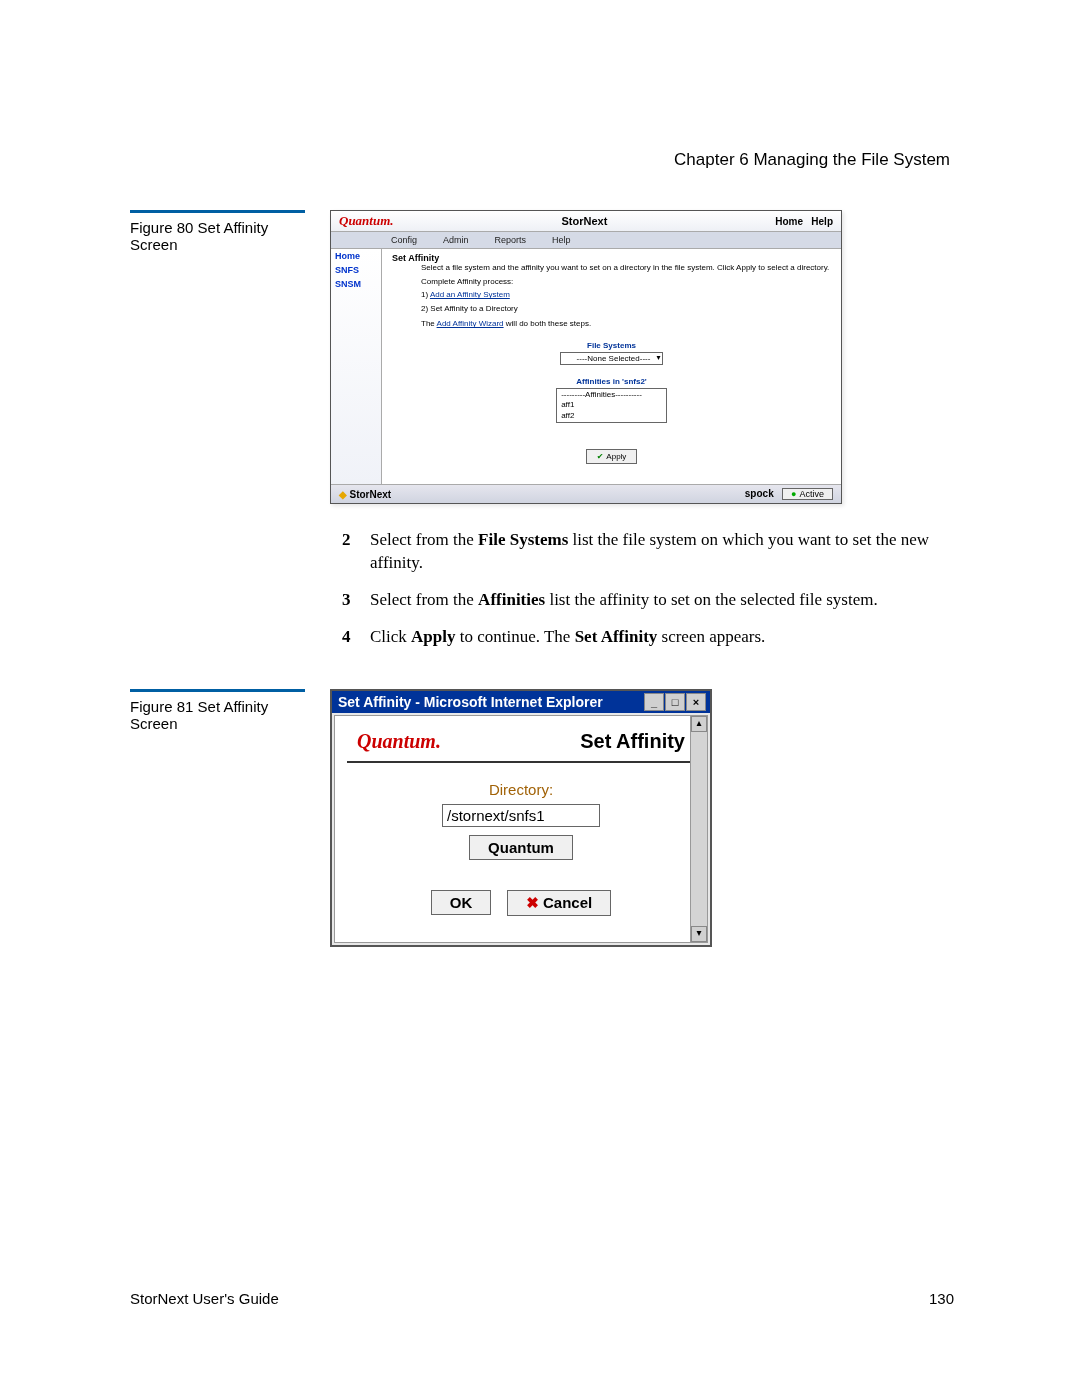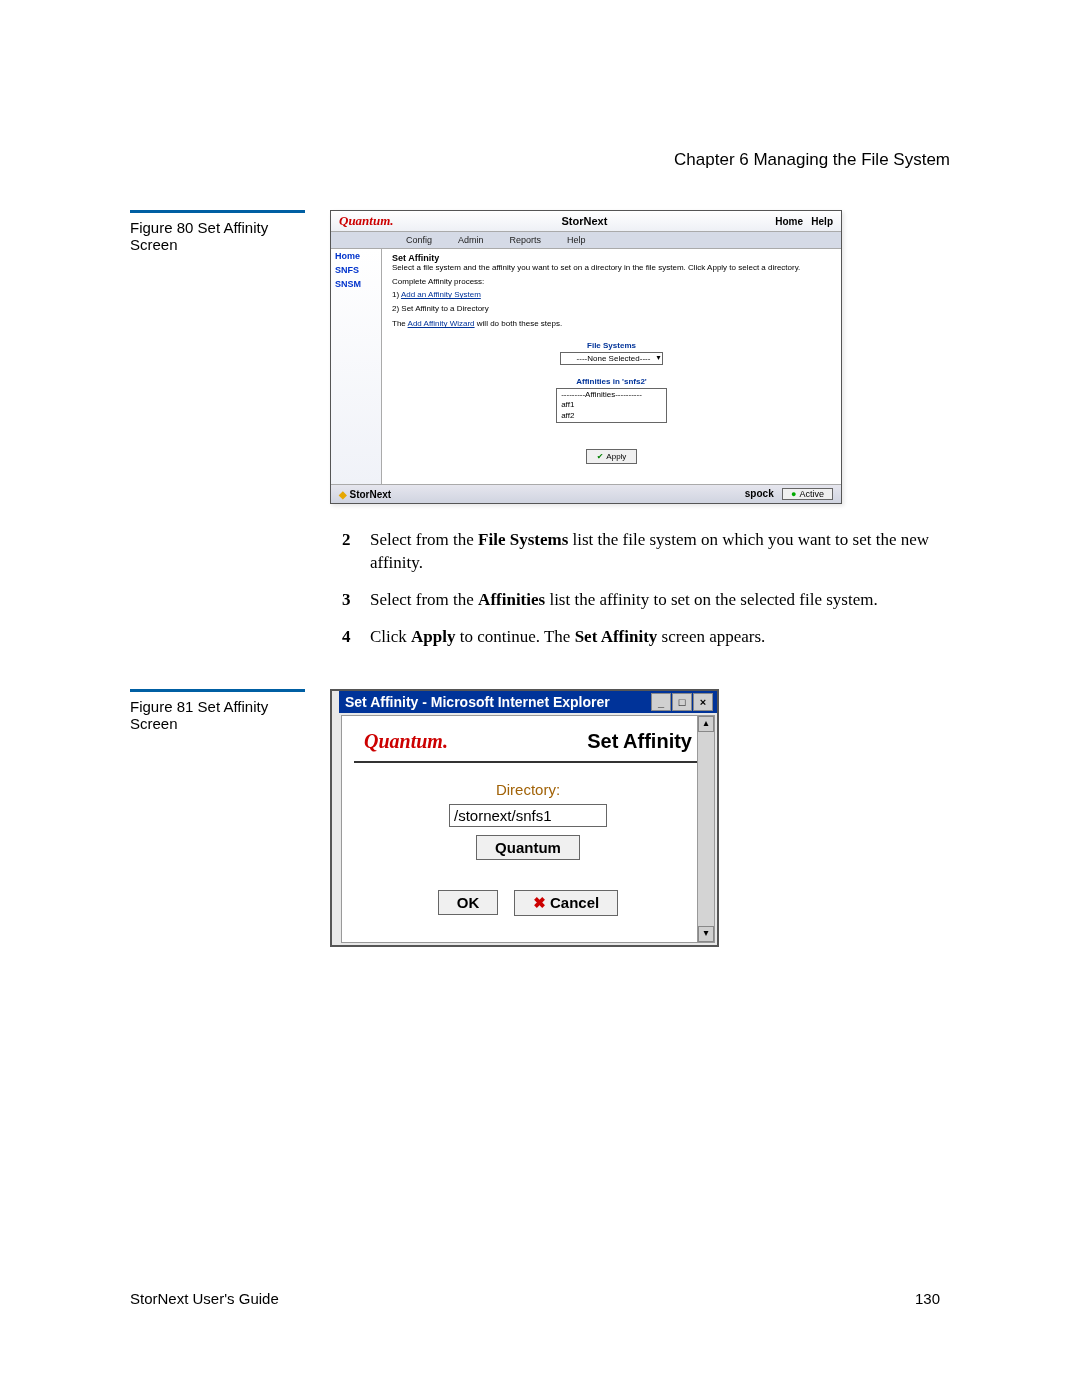--- a/index.html
+++ b/index.html
@@ -62,21 +62,21 @@
     color: #c00;
     font-size: 13px;
     font-family: Georgia, serif;
     font-style: italic;
   }
   .ie-top .mid-title { font-weight: bold; font-size: 11px; }
   .ie-top .right-links { font-weight: bold; font-size: 10px; }
   .ie-menu {
     display: flex;
     gap: 26px;
-    padding: 3px 8px 3px 75px;
+    padding: 3px 8px 3px 60px;
     background: #d5dae6;
     border-bottom: 1px solid #aaa;
     font-size: 9px;
     color: #222;
   }
   .ie-body {
     display: flex;
     background: #fff;
   }
   .ie-sidebar {
@@ -86,21 +86,21 @@
     font-size: 9px;
     background: linear-gradient(#fff,#f0f2f8);
   }
   .ie-sidebar div { margin-bottom: 4px; }
   .ie-sidebar .blue { color: #0033cc; font-weight: bold; }
   .ie-content {
     flex: 1;
     padding: 4px 10px 20px 10px;
   }
   .ie-content .title { font-weight: bold; font-size: 9px; }
-  .ie-content .small { font-size: 8px; line-height: 1.2; margin-bottom: 4px; }
+  .ie-content .small { font-size: 8px; line-height: 1.2; margin-bottom: 4px; margin-left: 29px; }
   .ie-content a { color: #003399; text-decoration: underline; }
   .fs-block {
     text-align: center;
     margin-top: 12px;
     font-size: 8px;
   }
   .fs-block .lbl { font-weight: bold; color: #003399; margin-bottom: 2px; }
   .select-box {
     display: inline-block;
     border: 1px solid #666;
@@ -174,21 +174,20 @@
     gap: 12px;
     margin-bottom: 14px;
   }
   .instructions .num { font-weight: bold; width: 16px; flex-shrink: 0; }
   .instructions .bold { font-weight: bold; }
   
   .dialog {
     width: 378px;
     border: 2px solid #555;
     background: #e8e8e8;
-    padding-left: 7px;
   }
   .dialog-titlebar {
     display: flex;
     justify-content: space-between;
     align-items: center;
     background: #003399;
     color: #fff;
     font-weight: bold;
     font-size: 14px;
     padding: 2px 4px 2px 6px;
@@ -280,21 +279,21 @@
     background: #d0d0d0;
     border: 1px solid #888;
     box-sizing: border-box;
     font-size: 10px; text-align: center; line-height: 12px;
   }
   
   .page-footer {
     position: absolute;
     bottom: 90px;
     left: 130px;
-    right: 140px;
+    right: 126px;
     display: flex;
     justify-content: space-between;
     font-size: 15px;
   }
 </style>
 </head>
 <body>
 
 <div class="page">
 

